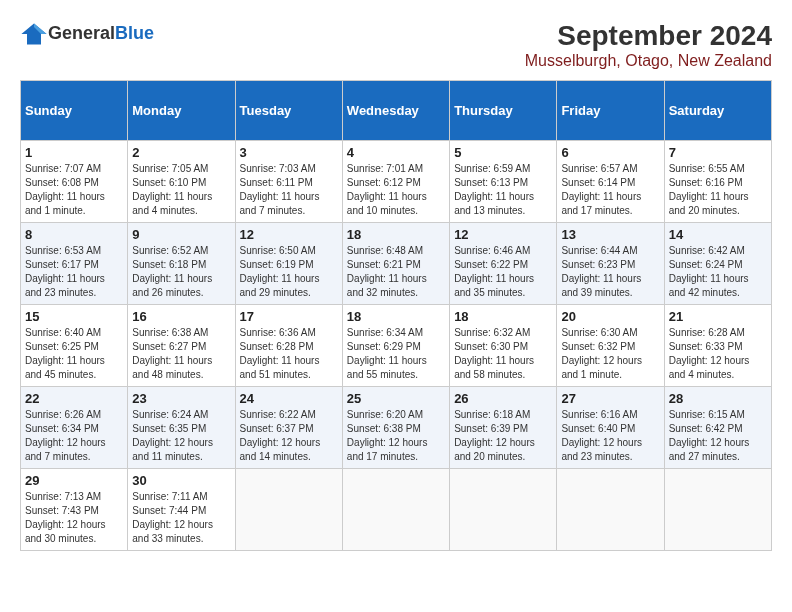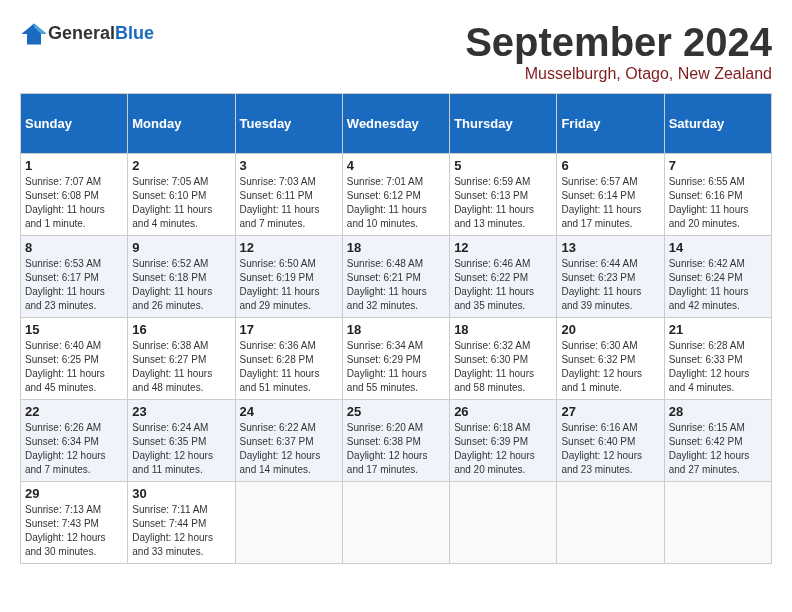--- a/index.html
+++ b/index.html
@@ -29,21 +29,21 @@
     .logo-general { color: #333; }
     .logo-blue { color: #1a6bbf; }
     .logo-icon {
       width: 28px;
       height: 28px;
     }
     .title-area {
       text-align: right;
     }
     .month-title {
-      font-size: 40px;
+      font-size: 28px;
       font-weight: bold;
       color: #333;
     }
     .location-title {
       font-size: 16px;
       color: #7f1d1d;
       text-align: right;
     }
     .calendar-table {
       width: 100%;

